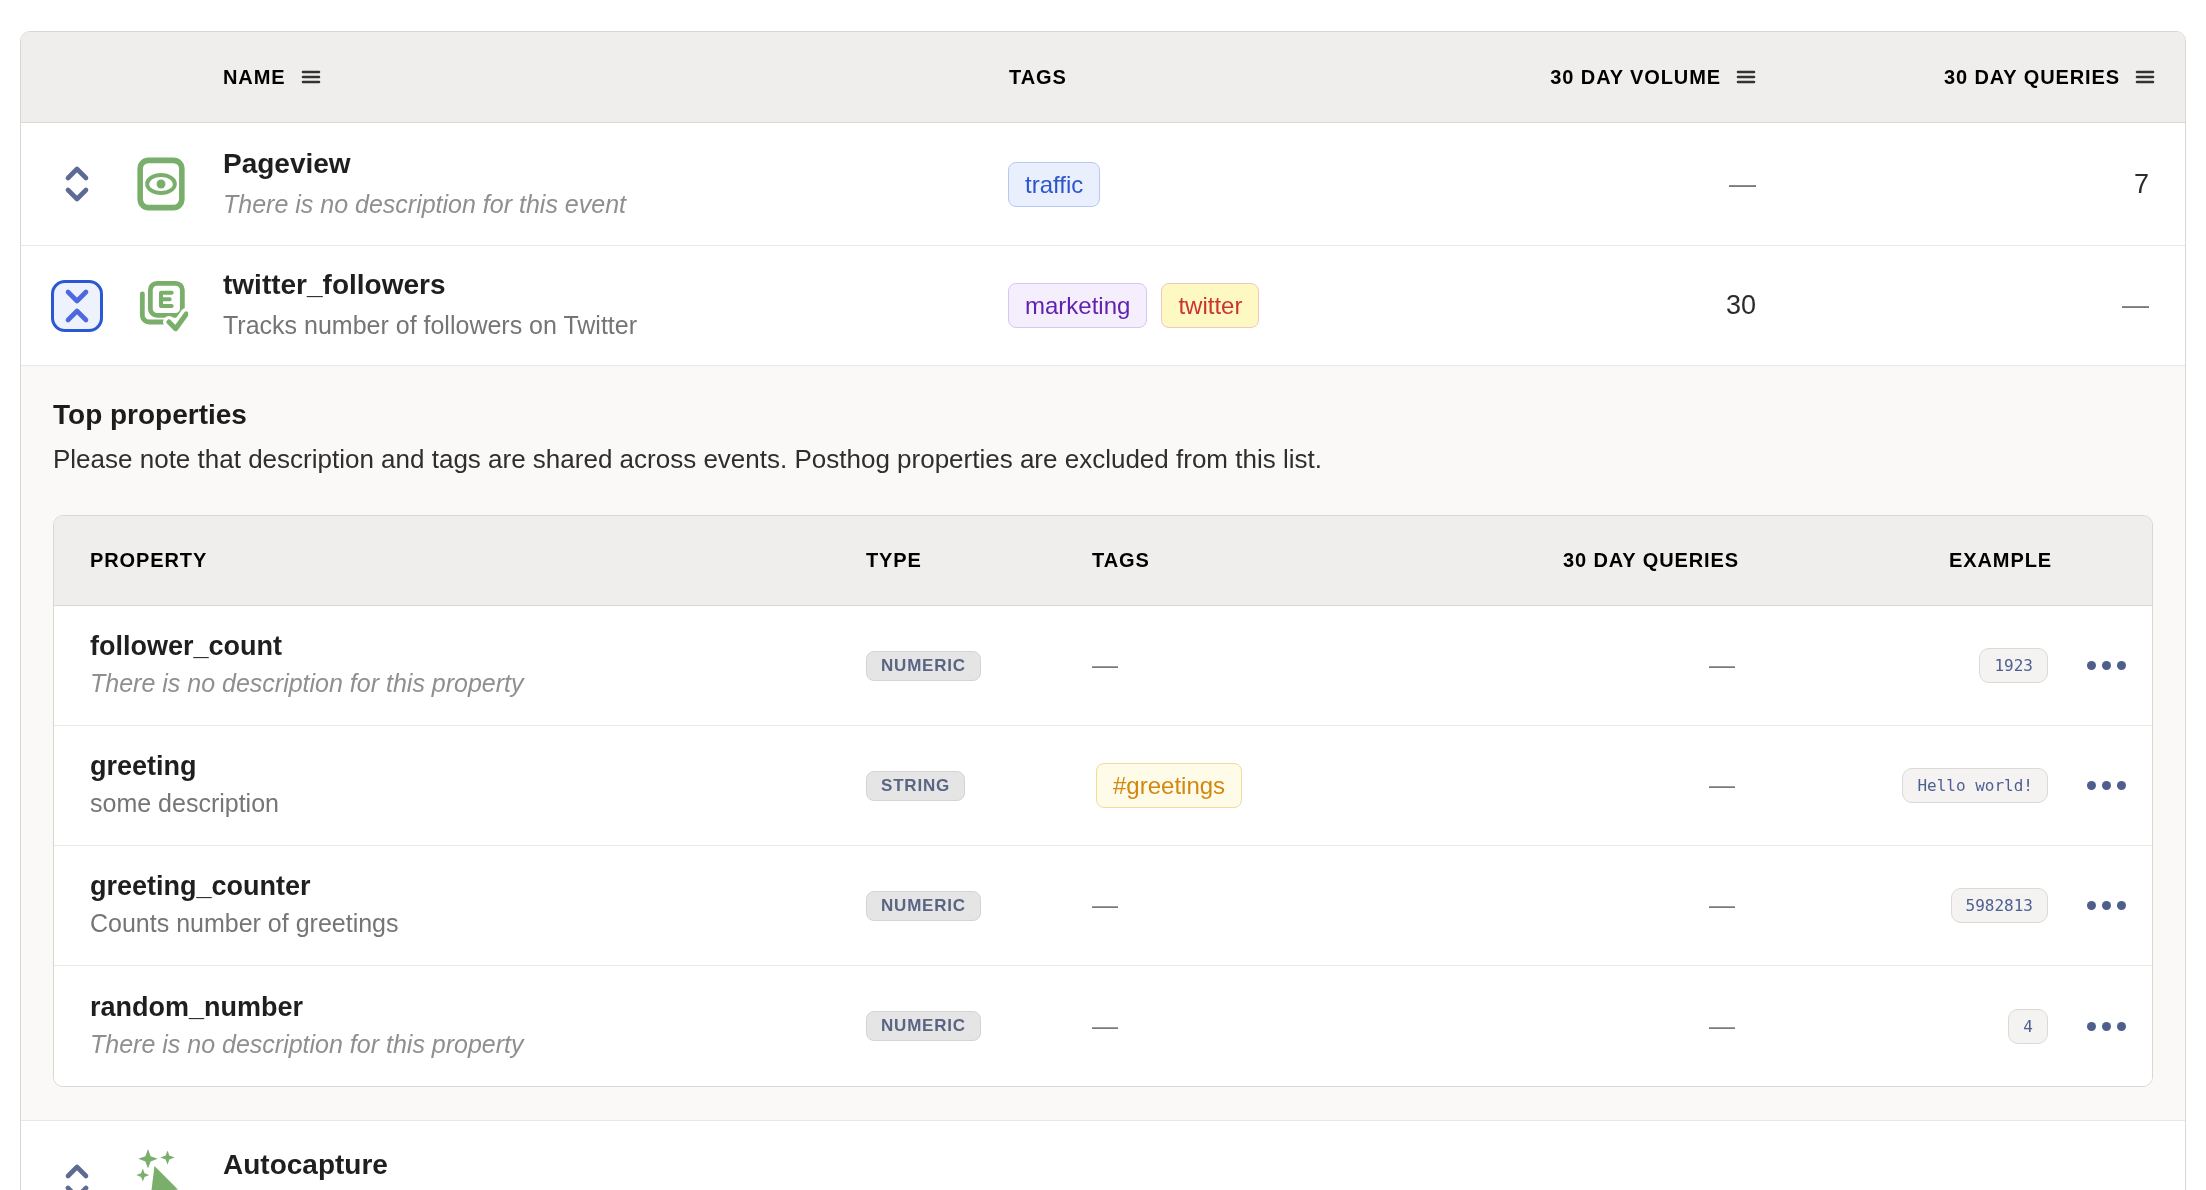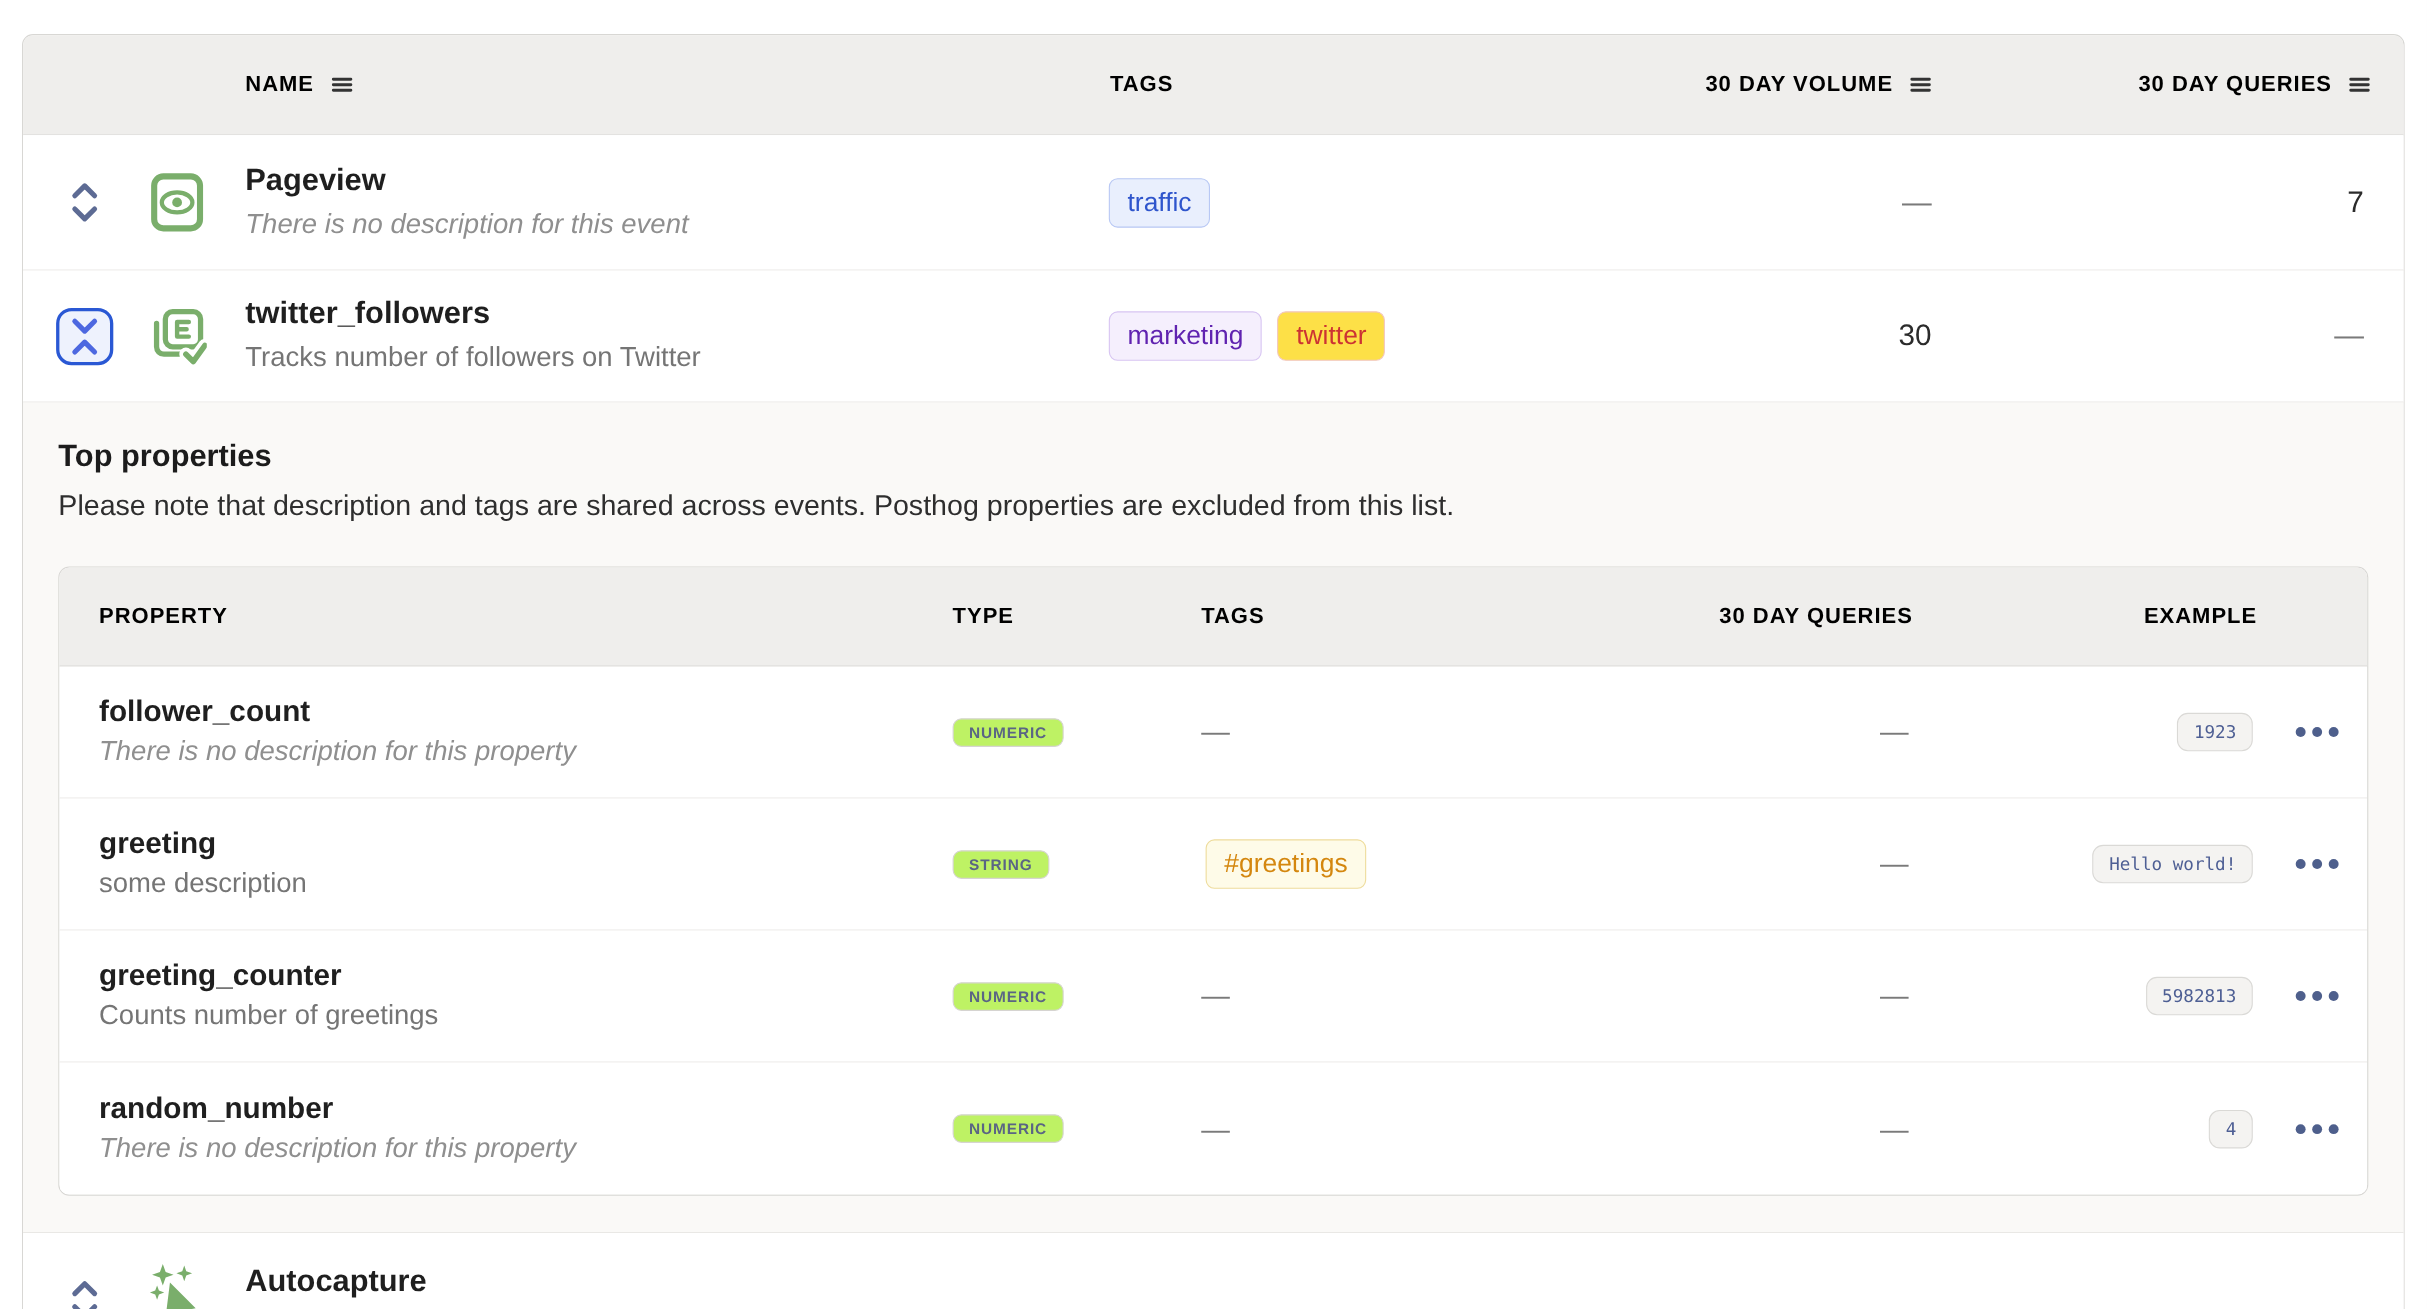--- a/index.html
+++ b/index.html
@@ -36,21 +36,21 @@
   .name-cell { padding-left:17px; }
   .ev-title { font-size:28px; font-weight:700; color:#1f1f1f; line-height:36px; }
   .ev-desc { font-size:25px; color:#757575; line-height:38px; margin-top:3px; }
   .ev-desc.placeholder { font-style:italic; color:#8f8f8f; }
 
   .tags-cell { display:flex; gap:14px; padding-left:2px; align-items:center; }
   .chip { display:inline-flex; align-items:center; padding:5px 16px; border-radius:8px;
     font-size:24px; line-height:33px; border:1.5px solid; }
   .chip.blue   { color:#2f55cc; background:#e9effd; border-color:#b8c8f4; }
   .chip.purple { color:#6023b0; background:#f5effd; border-color:#d7c5f2; }
-  .chip.red    { color:#cc3333; background:#fde047; border-color:#f2c6bf; }
+  .chip.red    { color:#cc3333; background:#fef9c3; border-color:#f2c6bf; }
   .chip.yellow { color:#d4870f; background:#fefbe8; border-color:#eedc9c; }
 
   .num-cell { display:flex; justify-content:flex-end; font-size:27px; color:#2b2b2b; }
   .num-cell.queries { padding-right:36px; }
   .dash { color:#7a7a7a; }
 
   
   .expanded-panel { background:#faf9f7; border-bottom:1px solid #e9e8e5; padding:30px 32px 33px 32px; }
   .panel-title { font-size:28px; font-weight:700; color:#1c1c1c; line-height:38px; }
   .panel-note { font-size:26px; color:#2e2e2e; line-height:36px; margin-top:7px; }
@@ -65,22 +65,22 @@
   .props-header .hcell.pright { justify-content:flex-end; padding-right:8px; }
 
   .prop-row { height:120px; border-bottom:1px solid #e9e8e5; background:#fff; }
   .prop-row:last-child { border-bottom:none; }
   .prop-name-cell { padding-left:36px; }
   .prop-title { font-size:27px; font-weight:700; color:#1f1f1f; line-height:34px; }
   .prop-desc { font-size:25px; color:#757575; line-height:37px; margin-top:2px; }
   .prop-desc.placeholder { font-style:italic; color:#8f8f8f; }
 
   .type-cell { padding-left:24px; }
-  .badge { display:inline-flex; padding:4px 14px; border-radius:8px; background:#bef264;
-    border:1.5px solid #d6d4d1; color:#5a6584; font-size:14px; font-weight:700;
+  .badge { display:inline-flex; padding:4px 14px; border-radius:8px; background:#e5e5e5;
+    border:1.5px solid #d6d4d1; color:#5a6584; font-size:17px; font-weight:700;
     letter-spacing:0.8px; text-transform:uppercase; }
 
   .ptags-cell { padding-left:14px; display:flex; align-items:center; }
   .ptags-cell .dash, .pq-cell .dash { font-size:26px; }
   .pq-cell { display:flex; justify-content:flex-end; padding-right:12px; }
   .example-cell { display:flex; justify-content:flex-end; padding-right:12px; }
   .code-pill { font-family:"DejaVu Sans Mono", monospace; font-size:16px; color:#4e5f94;
     background:#f4f3f1; border:1.5px solid #dad9d6; border-radius:10px; padding:7px 14px; }
   .actions-cell { display:flex; justify-content:center; }
   .more-btn { background:none; border:none; cursor:pointer; display:flex; gap:6px; padding:8px; }

